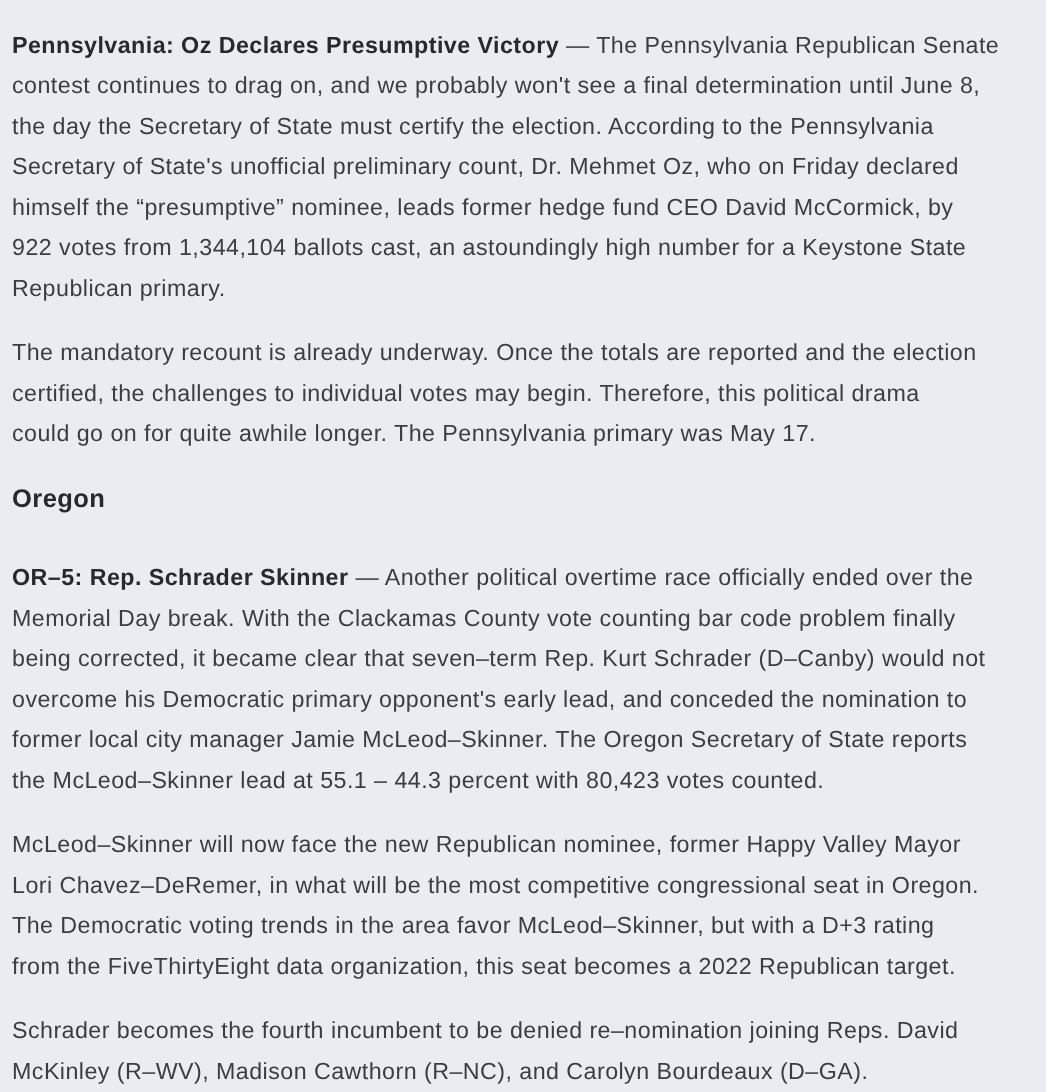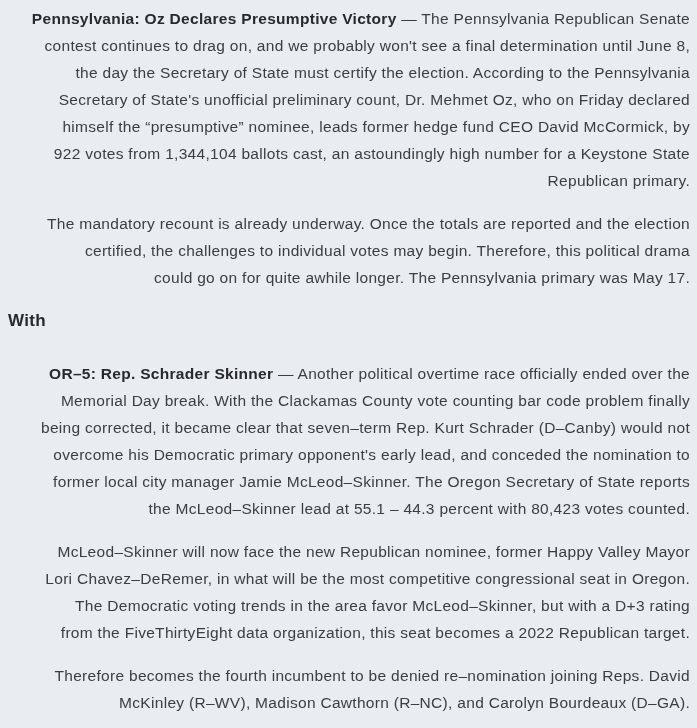--- a/index.html
+++ b/index.html
@@ -17,22 +17,21 @@
     font-size: 15.5px;
     line-height: 27px;
     letter-spacing: 0.3px;
     color: var(--text);
     overflow: hidden;
   }
   main.doc {
     padding: 5px 7px 0 8px;
   }
   p.para {
-    margin: 0 0 16px 0;
-    text-align: right;
+    margin: 12px 0 16px 0;
   }
   .lines {
     white-space: pre-line;
   }
   strong.lead {
     font-weight: bold;
     color: var(--strong);
   }
   h2.section-heading {
     font-size: 17px;
@@ -52,30 +51,30 @@
 the day the Secretary of State must certify the election. According to the Pennsylvania
 Secretary of State's unofficial preliminary count, Dr. Mehmet Oz, who on Friday declared
 himself the “presumptive” nominee, leads former hedge fund CEO David McCormick, by
 922 votes from 1,344,104 ballots cast, an astoundingly high number for a Keystone State
 Republican primary.</span></p>
 
   <p class="para"><span class="lines">The mandatory recount is already underway. Once the totals are reported and the election
 certified, the challenges to individual votes may begin. Therefore, this political drama
 could go on for quite awhile longer. The Pennsylvania primary was May 17.</span></p>
 
-  <h2 class="section-heading">With</h2>
+  <h2 class="section-heading">Oregon</h2>
 
   <p class="para"><strong class="lead">OR–5: Rep. Schrader Skinner</strong><span class="lines"> — Another political overtime race officially ended over the
 Memorial Day break. With the Clackamas County vote counting bar code problem finally
 being corrected, it became clear that seven–term Rep. Kurt Schrader (D–Canby) would not
 overcome his Democratic primary opponent's early lead, and conceded the nomination to
 former local city manager Jamie McLeod–Skinner. The Oregon Secretary of State reports
 the McLeod–Skinner lead at 55.1 – 44.3 percent with 80,423 votes counted.</span></p>
 
   <p class="para"><span class="lines">McLeod–Skinner will now face the new Republican nominee, former Happy Valley Mayor
 Lori Chavez–DeRemer, in what will be the most competitive congressional seat in Oregon.
 The Democratic voting trends in the area favor McLeod–Skinner, but with a D+3 rating
 from the FiveThirtyEight data organization, this seat becomes a 2022 Republican target.</span></p>
 
-  <p class="para"><span class="lines">Therefore becomes the fourth incumbent to be denied re–nomination joining Reps. David
+  <p class="para"><span class="lines">Schrader becomes the fourth incumbent to be denied re–nomination joining Reps. David
 McKinley (R–WV), Madison Cawthorn (R–NC), and Carolyn Bourdeaux (D–GA).</span></p>
 
 </main>
 
 </body></html>

